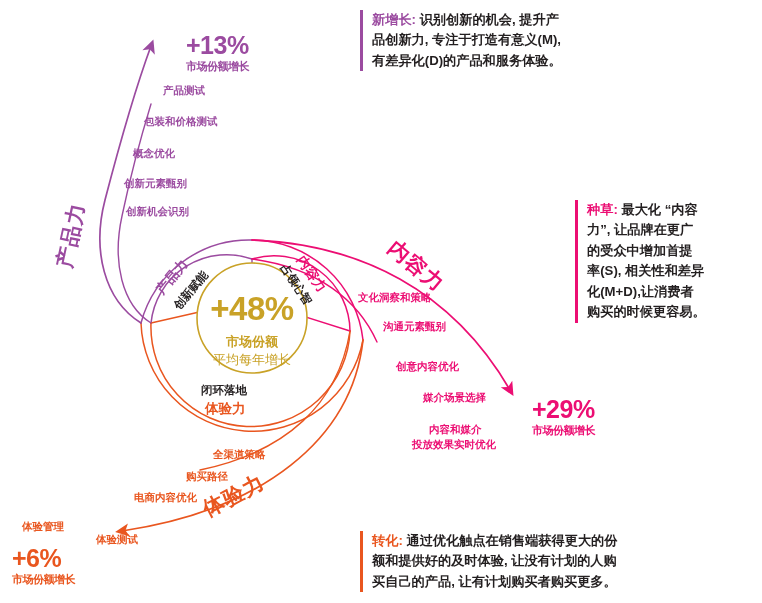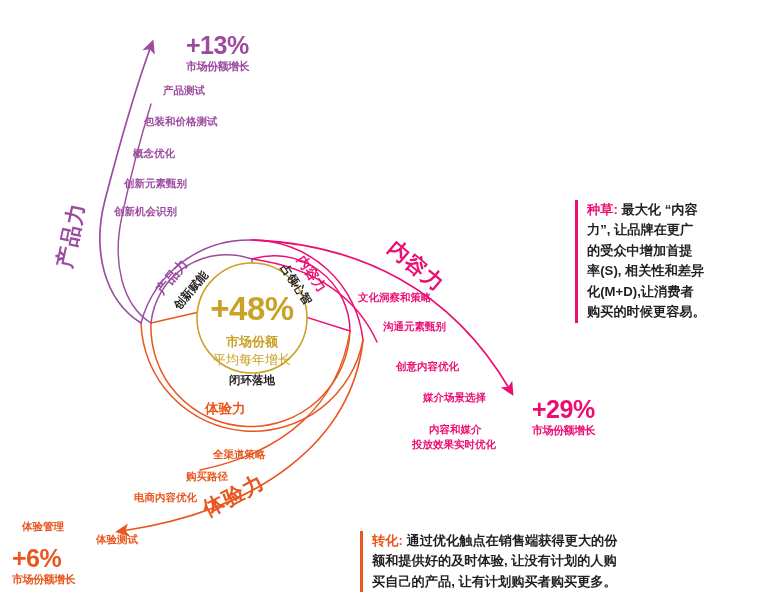--- a/index.html
+++ b/index.html
@@ -102,30 +102,30 @@
     <div class="hs1 c-gold">市场份额</div>
     <div class="hs2 c-gold">平均每年增长</div>
   </div>
 
   <div class="innerlbl c-purple" style="left:152px;top:268px;transform:rotate(-50deg);">产品力</div>
   <div class="innersub c-dark" style="left:168px;top:283px;transform:rotate(-50deg);">创新赋能</div>
 
   <div class="innerlbl c-pink" style="left:291px;top:265px;transform:rotate(56deg);">内容力</div>
   <div class="innersub c-dark" style="left:273px;top:277px;transform:rotate(56deg);">占领心智</div>
 
-  <div class="innersub c-dark" style="left:201px;top:373px;margin-left:28px;">闭环落地</div>
+  <div class="innersub c-dark" style="left:201px;top:383px;">闭环落地</div>
   <div class="innerlbl c-orange" style="left:205px;top:400px;">体验力</div>
 
   <div class="armtitle c-purple" style="left:64px;top:200px;transform:rotate(-78deg) translate(-100%,0);">产品力</div>
 
   <div class="armtitle c-pink" style="left:400px;top:234px;transform:rotate(40deg);">内容力</div>
 
   <div class="armtitle c-orange" style="left:198px;top:498px;transform:rotate(-27deg);">体验力</div>
 
-  <div class="step c-purple" style="left:114px;top:205px;">创新机会识别</div>
+  <div class="step c-purple" style="left:126px;top:205px;">创新机会识别</div>
   <div class="step c-purple" style="left:124px;top:177px;">创新元素甄别</div>
   <div class="step c-purple" style="left:133px;top:147px;">概念优化</div>
   <div class="step c-purple" style="left:144px;top:115px;">包装和价格测试</div>
   <div class="step c-purple" style="left:163px;top:84px;">产品测试</div>
 
   <div class="pct c-purple" style="left:186px;top:32px;">
     <span class="big">+13%</span>
     <span class="sub">市场份额增长</span>
   </div>
 
@@ -145,20 +145,28 @@
   <div class="step c-orange" style="left:186px;top:470px;">购买路径</div>
   <div class="step c-orange" style="left:134px;top:491px;">电商内容优化</div>
   <div class="step c-orange" style="left:96px;top:515px;margin-top:18px;">体验测试</div>
   <div class="step c-orange" style="left:22px;top:520px;">体验管理</div>
 
   <div class="pct c-orange" style="left:12px;top:545px;">
     <span class="big">+6%</span>
     <span class="sub">市场份额增长</span>
   </div>
 
+  <div class="callout" style="left:360px;top:10px;width:382px;">
+    <div class="bar bar-purple"></div>
+    <div class="body">
+      <span class="hd c-purple">新增长:</span><span> 识别创新的机会, 提升产</span><br>
+      <span>品创新力, 专注于打造有意义(M),</span><br>
+      <span>有差异化(D)的产品和服务体验。</span>
+    </div>
+  </div>
 
   <div class="callout" style="left:575px;top:200px;width:182px;">
     <div class="bar bar-pink"></div>
     <div class="body">
       <span class="hd c-pink">种草:</span><span> 最大化 “内容</span><br>
       <span>力”, 让品牌在更广</span><br>
       <span>的受众中增加首提</span><br>
       <span>率(S), 相关性和差异</span><br>
       <span>化(M+D),让消费者</span><br>
       <span>购买的时候更容易。</span>

